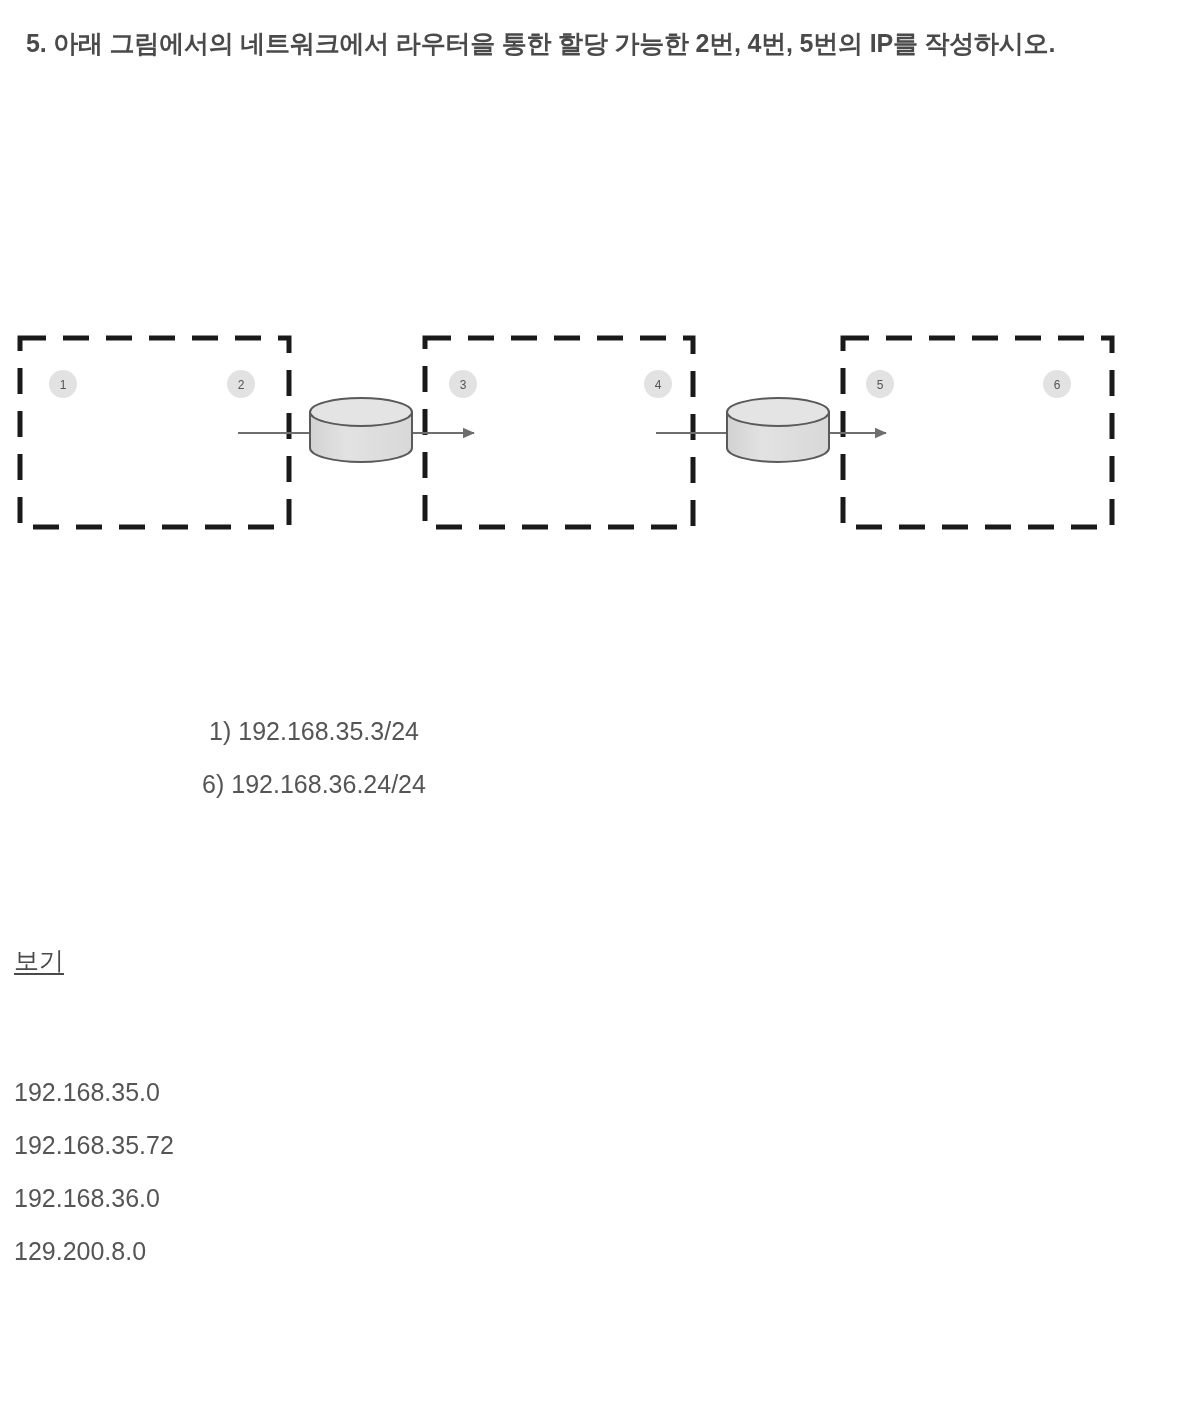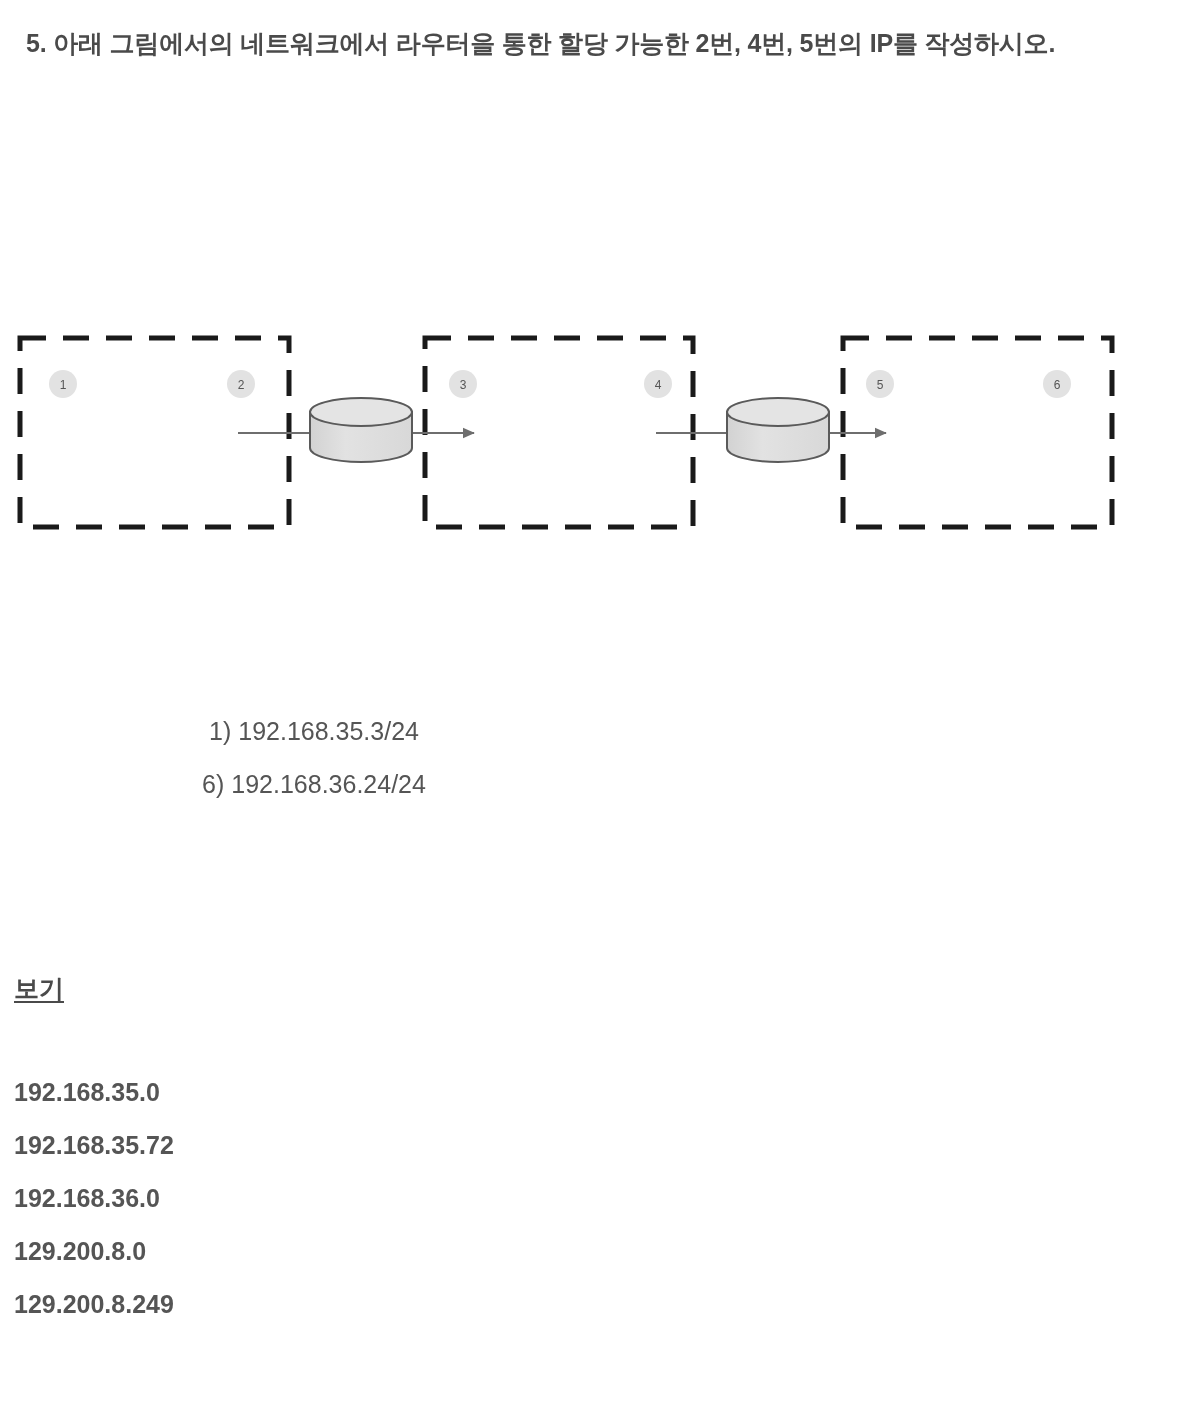--- a/index.html
+++ b/index.html
@@ -57,34 +57,32 @@
     white-space: pre;
     text-align: center;
   }
 
   
   .bogi-label {
     position: absolute;
     left: 14px;
     top: 944px;
     font-size: 25px;
-    font-weight: bold;
+    font-weight: normal;
     color: #4a4a4a;
     text-decoration: underline;
     text-underline-offset: 4px;
-    margin-top: 28px;
   }
 
   
   .option-list {
     position: absolute;
     left: 14px;
     top: 1066px;
     width: 600px;
-    font-weight: bold;
   }
   .option-line {
     font-size: 25px;
     line-height: 53px;
     color: #555555;
     white-space: pre;
   }
 </style>
 </head>
 <body>
@@ -163,14 +161,13 @@
   <div class="given-line">6) 192.168.36.24/24</div>
 </div>
 
 <div class="bogi-label">보기</div>
 
 <div class="option-list">
   <div class="option-line">192.168.35.0</div>
   <div class="option-line">192.168.35.72</div>
   <div class="option-line">192.168.36.0</div>
   <div class="option-line">129.200.8.0</div>
-  <div class="option-line">129.200.8.249</div>
 </div>
 
 </body></html>

